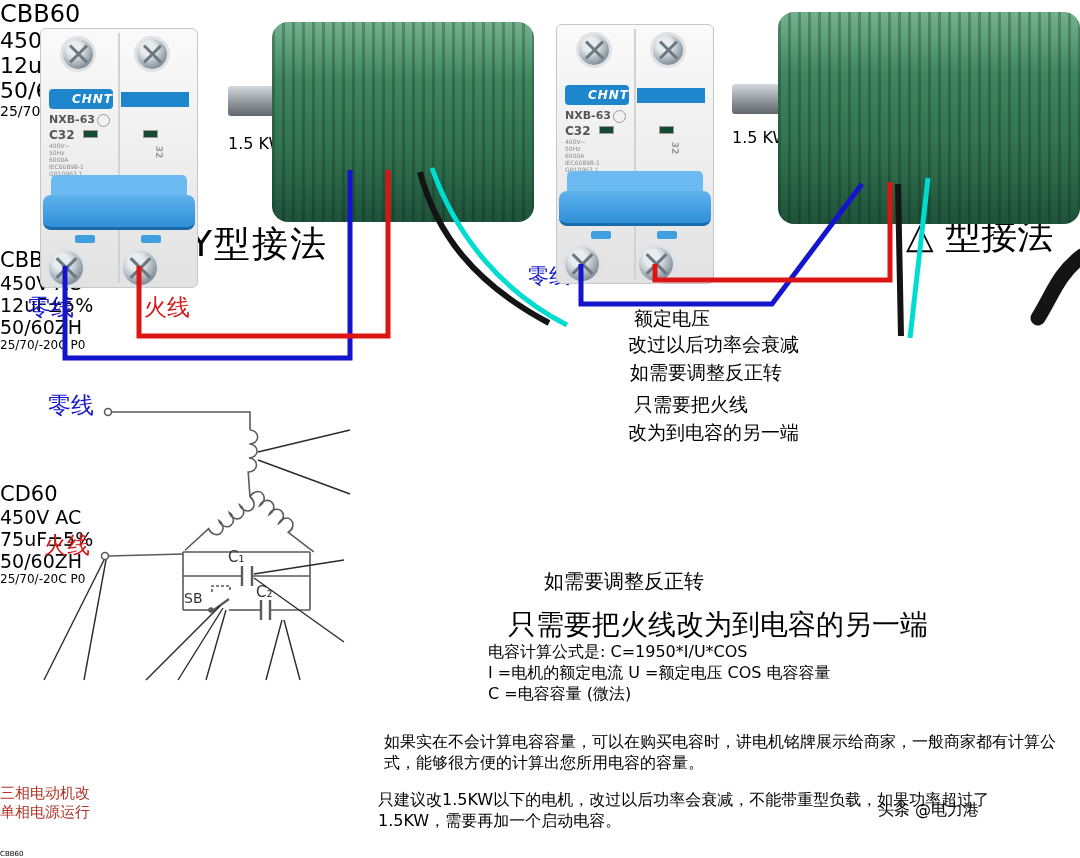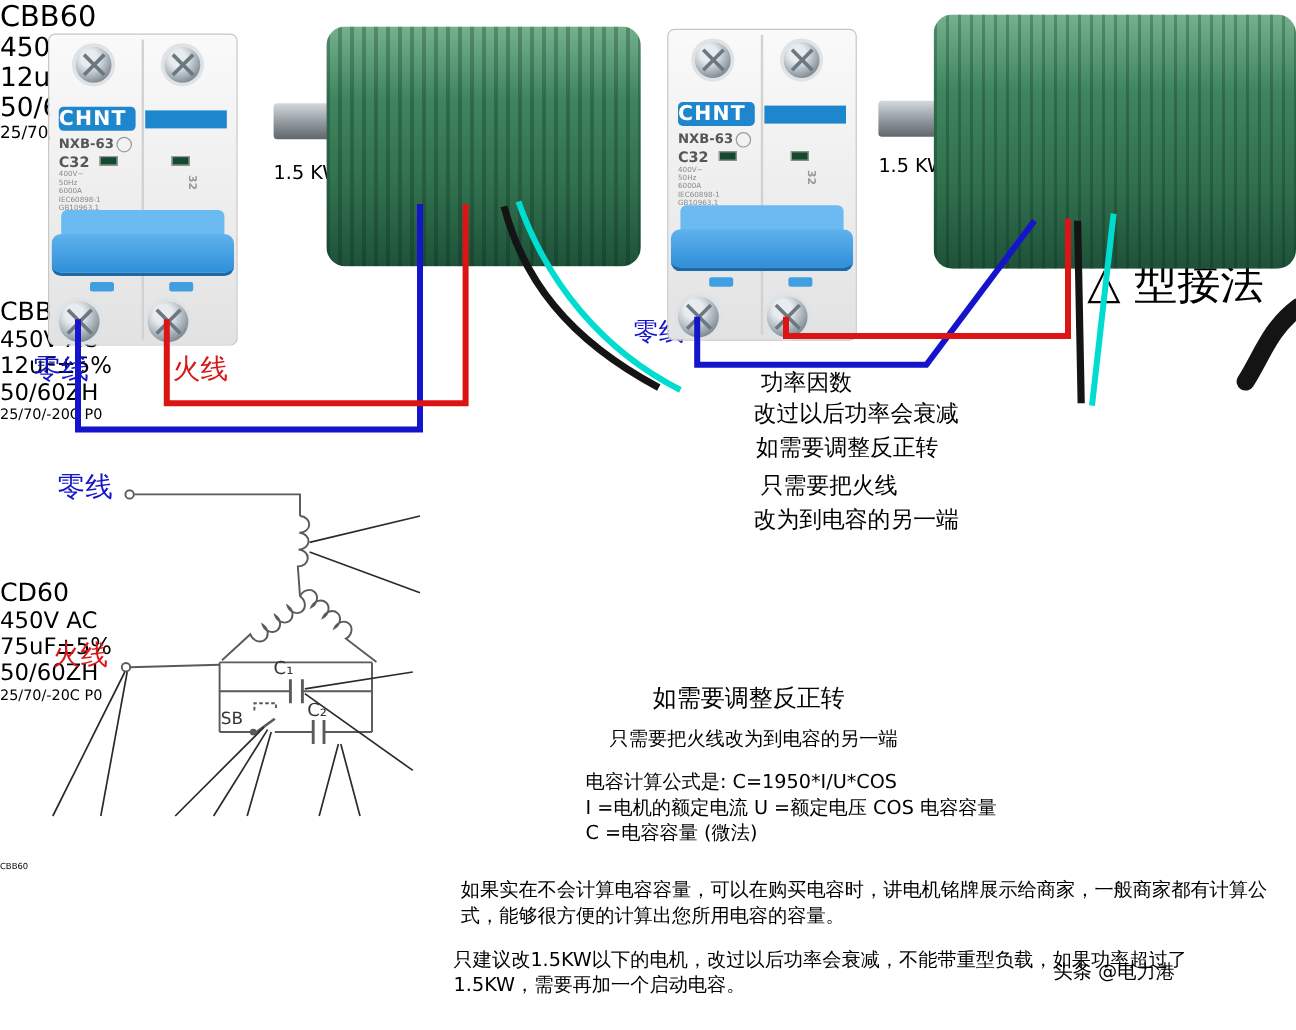--- a/index.html
+++ b/index.html
@@ -15,21 +15,21 @@
   .brk-divider{position:absolute;left:77px;top:4px;width:2px;height:250px;background:#d2d2d2;}
   .brk-screw{position:absolute;width:30px;height:30px;border-radius:50%;
              background:radial-gradient(circle at 38% 32%,#e8ecef 0 25%,#aab4bc 55%,#707a82 85%,#555);
              box-shadow:0 0 0 3px #dfe3e6;}
   .brk-screw::before,.brk-screw::after{content:"";position:absolute;left:14px;top:3px;width:3px;height:24px;
              background:#6c7880;}
   .brk-screw::before{transform:rotate(45deg);} .brk-screw::after{transform:rotate(-45deg);}
   .brk-screw.big{width:34px;height:34px;}
   .brk-screw.big::before,.brk-screw.big::after{left:16px;height:28px;}
   .brk-brand{position:absolute;left:8px;top:60px;width:64px;height:20px;background:#1d86cc;border-radius:4px;
-             color:#fff;font-weight:bold;font-size:17px;text-align:left;line-height:20px;letter-spacing:1px;}
+             color:#fff;font-style:italic;font-weight:bold;font-size:12px;text-align:right;line-height:20px;letter-spacing:1px;}
   .brk-band{position:absolute;left:80px;top:63px;width:68px;height:15px;background:#1d86cc;}
   .brk-model{position:absolute;left:8px;top:84px;font-size:11px;font-weight:bold;color:#565656;}
   .ccc-mark{position:absolute;left:56px;top:85px;width:11px;height:11px;border:1px solid #9a9a9a;border-radius:50%;}
   .brk-rating{position:absolute;left:8px;top:99px;font-size:12px;font-weight:bold;color:#565656;}
   .brk-ind{position:absolute;width:13px;height:6px;background:#164a30;border:1px solid #9a9a9a;}
   .brk-specs{position:absolute;left:8px;top:113px;font-size:6px;line-height:7px;color:#8a8a8a;}
   .brk-pole{position:absolute;left:112px;top:118px;font-size:9px;font-weight:bold;color:#999;transform:rotate(90deg);}
   .brk-toggle-top{position:absolute;left:10px;top:146px;width:136px;height:24px;background:#6cbaf2;border-radius:5px;}
   .brk-toggle{position:absolute;left:2px;top:166px;width:152px;height:32px;border-radius:8px;
               background:linear-gradient(180deg,#5fb2ec,#2f8fd8);border-bottom:3px solid #1a6aaa;}
@@ -201,20 +201,21 @@
     <div class="kw-badge" style="left:124px;top:44px">1.5 KW</div>
   </div>
 
   <div class="abs tlabel" style="left:846px;top:92px">W2</div>
   <div class="abs tlabel" style="left:882px;top:92px">U2</div>
   <div class="abs tlabel" style="left:918px;top:92px">V2</div>
   <div class="abs tlabel" style="left:846px;top:170px">U1</div>
   <div class="abs tlabel" style="left:882px;top:170px">V1</div>
   <div class="abs tlabel" style="left:916px;top:170px">W1</div>
 
+  <div class="abs cn note-red" style="left:190px;top:220px;font-size:36px;letter-spacing:2px">Y型接法</div>
   <div class="abs cn note-red" style="left:906px;top:212px;font-size:36px">△ 型接法</div>
 
   <div class="abs cn" style="left:28px;top:292px;font-size:23px;color:#1414cc">零线</div>
   <div class="abs cn" style="left:144px;top:292px;font-size:23px;color:#d81818">火线</div>
   <div class="abs cn" style="left:528px;top:262px;font-size:21px;color:#1414cc">零线</div>
   <div class="abs cn" style="left:652px;top:238px;font-size:21px;color:#d81818">火线</div>
 
   <div class="cap" style="left:458px;top:316px;width:152px;height:248px">
     <div class="cap-top"></div>
     <div class="cap-text" style="top:72px;font-size:24px">CBB60</div>
@@ -235,41 +236,51 @@
 
   <div class="cap" style="left:948px;top:296px;width:132px;height:236px">
     <div class="cap-top"></div>
     <div class="cap-text" style="top:58px;font-size:21px">CD60</div>
     <div class="cap-text" style="top:94px;font-size:19px">450V AC</div>
     <div class="cap-text" style="top:126px;font-size:19px">75uF±5%</div>
     <div class="cap-text" style="top:160px;font-size:19px">50/60ZH</div>
     <div class="cap-text" style="top:198px;font-size:12px">25/70/-20C P0</div>
   </div>
 
-  <div class="abs cn note-red" style="left:634px;top:306px;font-size:19px">功率因数</div>
+  <div class="abs cn note-red" style="left:634px;top:306px;font-size:19px">额定电压</div>
   <div class="abs cn note-red" style="left:628px;top:332px;font-size:19px">改过以后功率会衰减</div>
   <div class="abs cn note-red" style="left:630px;top:360px;font-size:19px">如需要调整反正转</div>
   <div class="abs cn note-blue" style="left:634px;top:392px;font-size:19px">只需要把火线</div>
   <div class="abs cn note-blue" style="left:628px;top:420px;font-size:19px">改为到电容的另一端</div>
 
   <div class="abs cn" style="left:48px;top:390px;font-size:23px;color:#1414cc">零线</div>
   <div class="abs cn" style="left:44px;top:530px;font-size:23px;color:#d81818">火线</div>
 
+  <div class="cbox" style="left:352px;top:398px;width:116px;height:132px">
+    <div class="mini-motor" style="left:12px;top:8px;width:92px;height:66px">
+      <div class="mm-jbox"></div>
+      <div class="mm-body"></div>
+      <div class="mm-shaft"></div>
+      <div class="mm-foot"></div>
+    </div>
+    <div class="caption" style="top:82px;font-size:15px;color:#b23328">三相电动机改</div>
+    <div class="caption" style="top:104px;font-size:15px;color:#b23328">单相电源运行</div>
+  </div>
 
   <div class="cbox" style="left:346px;top:536px;width:122px;height:120px">
     <div class="mini-cap" style="left:33px;top:10px;width:54px;height:82px">
       <div class="mc-top"></div>
       <div class="mc-t" style="top:12px;font-size:7px">CBB60</div>
 
     </div>
 
   </div>
 
   <div class="abs cn note-red" style="left:544px;top:568px;font-size:20px">如需要调整反正转</div>
-  <div class="abs cn note-blue" style="left:508px;top:606px;font-size:16px">只需要把火线改为到电容的另一端</div>
+  <div class="abs cn note-blue" style="left:508px;top:606px;font-size:28px">只需要把火线改为到电容的另一端</div>
 
   <div class="abs formula" style="left:488px;top:642px;width:560px">
     <div>电容计算公式是: C=1950*I/U*COS</div>
     <div><span>I =电机的</span><span class="blue">额定电流</span><span> U =额定电压 COS </span><span class="blue">电容容量</span></div>
     <div>C =电容容量 (微法)</div>
   </div>
 
   <div class="abs para" style="left:384px;top:732px;width:676px">如果实在不会计算电容容量，可以在购买电容时，讲电机铭牌展示给商家，一般商家都有计算公式，能够很方便的计算出您所用电容的容量。</div>
 
   <div class="abs warning" style="left:378px;top:790px;width:662px">只建议改1.5KW以下的电机，改过以后功率会衰减，不能带重型负载，如果功率超过了1.5KW，需要再加一个启动电容。</div>

